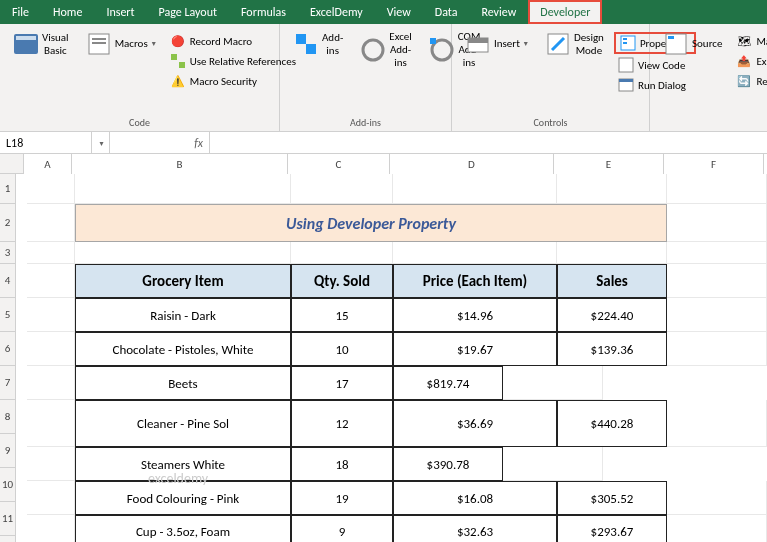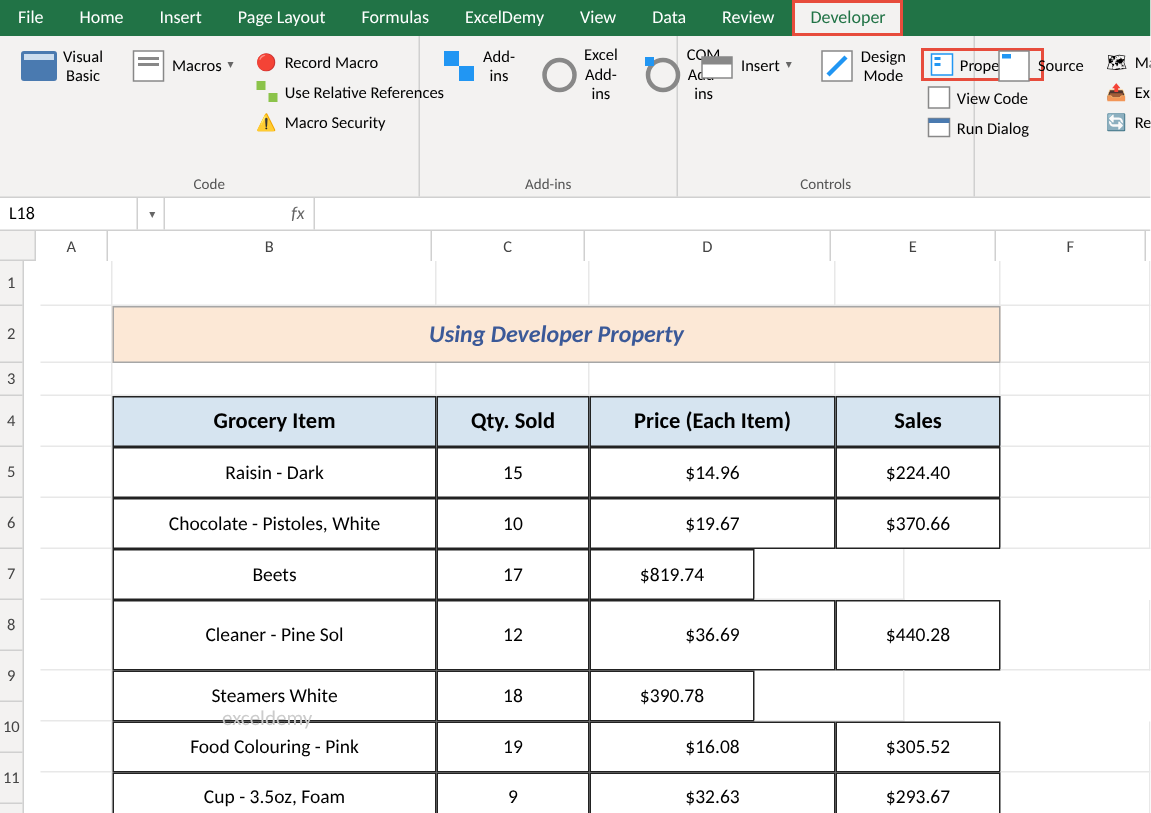--- a/index.html
+++ b/index.html
@@ -308,21 +308,21 @@
           <div class="data-cell w-c">15</div>
           <div class="data-cell w-d">$14.96</div>
           <div class="data-cell w-e">$224.40</div>
           <div class="cell w-f"></div>
         </div>
       <div class="grid-row" style="height:34px">
           <div class="cell w-a"></div>
           <div class="data-cell w-b">Chocolate - Pistoles, White</div>
           <div class="data-cell w-c">10</div>
           <div class="data-cell w-d">$19.67</div>
-          <div class="data-cell w-e">$370.66</div>
+          <div class="data-cell w-e">$139.36</div>
           <div class="cell w-f"></div>
         </div>
       <div class="grid-row" style="height:34px">
           <div class="cell w-a"></div>
           <div class="data-cell w-b">Beets</div>
           <div class="data-cell w-c">17</div>
           <div class="data-cell w-e">$819.74</div>
           <div class="cell w-f"></div>
         </div>
       <div class="grid-row" style="height:47px">

